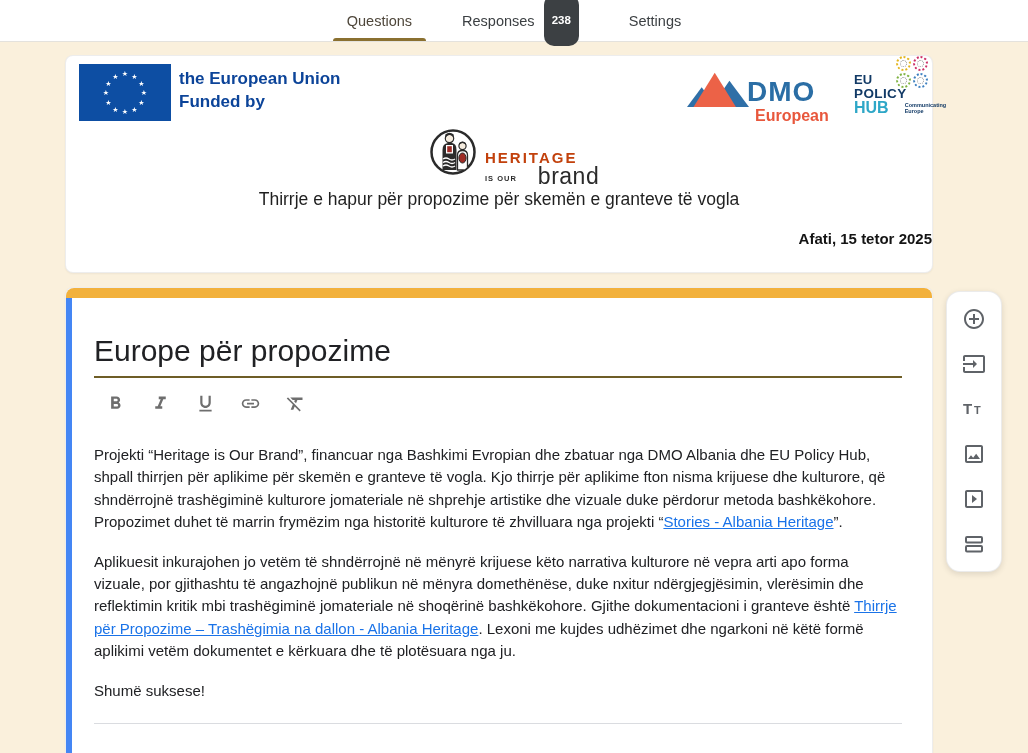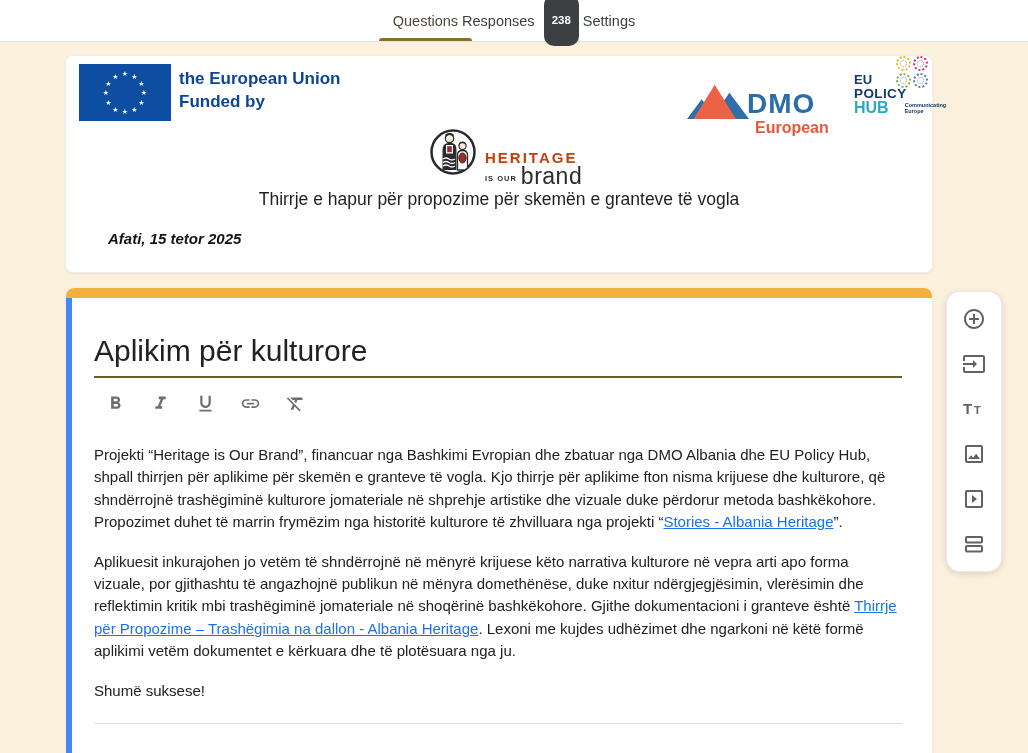--- a/index.html
+++ b/index.html
@@ -9,21 +9,21 @@
     font-family: "Liberation Sans", sans-serif;
     background: #faf0dc;
     overflow: hidden;
     color: #202124;
   }
 
   
   .topbar {
     position: absolute; left:0; top:0; width:1028px; height:42px;
     background:#fff; border-bottom:1px solid #e4e2dd;
-    display:flex; justify-content:center; align-items:stretch; 
+    display:flex; justify-content:center; align-items:stretch; gap:46px;
   }
   .tab {
     display:flex; align-items:center; gap:9px;
     font-size:14.5px; color:#3c4043; cursor:pointer; position:relative;
     padding:0 2px;
   }
   .tab.active { color:#4e463a; }
   .tab.active .tab-underline {
     position:absolute; left:-12px; right:-12px; bottom:0; height:3px;
     background:#8a7030; border-radius:3px 3px 0 0;
@@ -40,50 +40,50 @@
     box-shadow:0 1px 2px rgba(0,0,0,.05);
   }
   .header-card { left:65px; top:55px; width:868px; height:218px; }
 
   .eu-flag { position:absolute; left:13px; top:8px; width:92px; height:57px; }
   .funded {
     position:absolute; left:113px; top:11px;
     font-size:17px; font-weight:bold; color:#0c4499; line-height:23px;
   }
 
-  .dmo-logo { position:absolute; left:621px; top:20px; width:150px; height:60px; }
+  .dmo-logo { position:absolute; left:621px; top:8px; width:150px; height:60px; }
   .dmo-mountains { position:absolute; left:0; top:2px; width:62px; height:46px; }
   .dmo-name { position:absolute; left:60px; top:12px; font-size:28px; font-weight:bold; color:#2b6ea5; letter-spacing:1px; }
   .dmo-sub  { position:absolute; left:68px; top:43px; font-size:16px; font-weight:bold; color:#e8573c; }
 
   .euph-logo { position:absolute; left:786px; top:0; width:80px; height:64px; font-weight:bold; }
   .euph-dots { position:absolute; right:2px; top:0; width:34px; height:32px;
                display:grid; grid-template-columns:15px 15px; grid-gap:2px; }
   .dot-ring { width:15px; height:15px; border-radius:50%; border:2px dotted currentColor;
               display:flex; align-items:center; justify-content:center; }
   .dot-ring i { width:7px; height:7px; border-radius:50%; border:1px dotted #9a9a9a; }
   .euph-eu     { position:absolute; left:2px; top:16px; font-size:13px; color:#123a66; }
   .euph-policy { position:absolute; left:2px; top:30px; font-size:13.5px; color:#123a66; letter-spacing:.4px; }
   .euph-hubrow { position:absolute; left:2px; top:44px; display:flex; align-items:center; gap:16px; }
   .euph-hub    { font-size:16px; color:#2ea7c7; line-height:15px; }
   .euph-comm   { font-size:5.5px; color:#123a66; line-height:6px; }
 
   .heritage-logo { position:absolute; left:363px; top:61px; display:flex; align-items:center; gap:8px; }
   .heritage-text .l1 { font-size:15px; font-weight:bold; color:#c2410c; letter-spacing:2px; line-height:16px;margin-top:33px; }
-  .heritage-row2 { display:flex; align-items:flex-end; gap:4px; }
+  .heritage-row2 { display:flex; align-items:flex-end; gap:21px; }
   .heritage-text .l2 { font-size:7.5px; font-weight:bold; color:#2b2b2b; letter-spacing:1px; padding-bottom:3px; }
   .heritage-text .l3 { font-size:23px; font-weight:500; color:#2b2b2b; line-height:20px; letter-spacing:.5px; }
 
   .header-title {
     position:absolute; left:0; top:133px; width:100%;
     text-align:center; font-size:17.5px; color:#1f1f1f;
   }
   .header-deadline {
     position:absolute; left:0; top:174px; width:100%;
-    text-align:left; font-size:15px; font-weight:bold; font-style:italic; color:#141414;padding-left:42px;
+    text-align:right; font-size:15px; font-weight:bold; color:#141414;padding-left:42px;
   }
 
   
   .form-card { left:65px; top:287px; width:868px; height:480px; border-radius:8px 8px 0 0; }
   .form-strip { height:10px; background:#f2b13c; border-radius:8px 8px 0 0; }
   .form-bluebar { position:absolute; left:0; top:10px; bottom:0; width:6px; background:#4486f4; }
   .form-content { padding:0 30px 0 28px; }
 
   .form-title {
     margin-top:33px; font-size:30px; font-weight:400; color:#202124; line-height:40px;
@@ -219,21 +219,21 @@
   </div>
 
   <div class="header-title">Thirrje e hapur për propozime për skemën e granteve të vogla</div>
   <div class="header-deadline">Afati, 15 tetor 2025</div>
 </div>
 
 <div class="card form-card">
   <div class="form-strip"></div>
   <div class="form-bluebar"></div>
   <div class="form-content">
-    <div class="form-title">Aplikim për kulturore</div>
+    <div class="form-title">Europe për propozime</div>
     <div class="title-rule"></div>
 
     <div class="fmt-toolbar">
       <span class="fmt-btn">
         <svg viewBox="0 0 24 24">
             <path d="M15.6 10.79c.97-.67 1.65-1.77 1.65-2.79 0-2.26-1.75-4-4-4H7v14h7.04c2.09 0 3.71-1.7 3.71-3.79 0-1.52-.86-2.82-2.15-3.42zM10 6.5h3c.83 0 1.5.67 1.5 1.5s-.67 1.5-1.5 1.5h-3v-3zm3.5 9H10v-3h3.5c.83 0 1.5.67 1.5 1.5s-.67 1.5-1.5 1.5z"></path>
           </svg>
       </span>
       <span class="fmt-btn">
         <svg viewBox="0 0 24 24">

